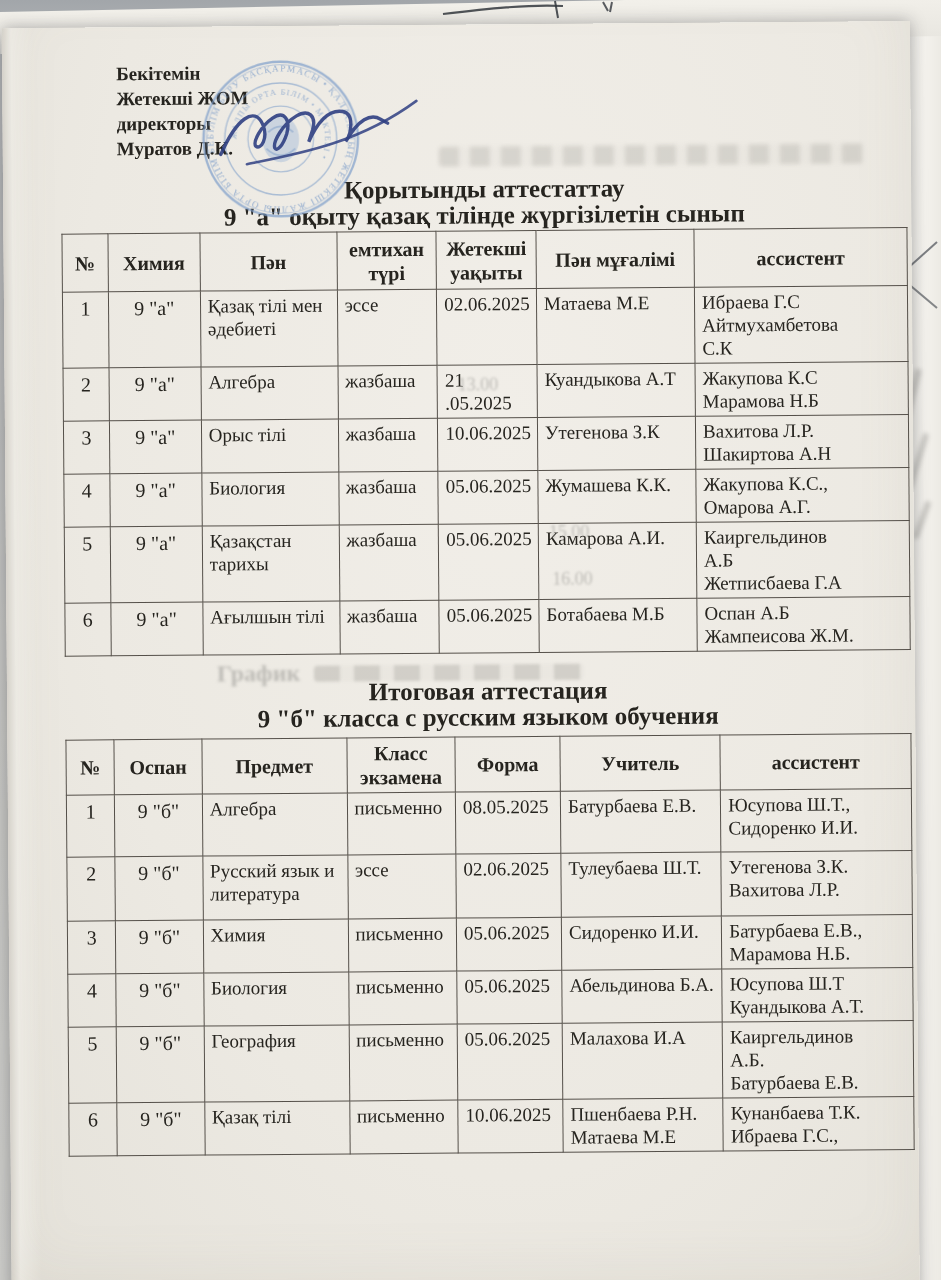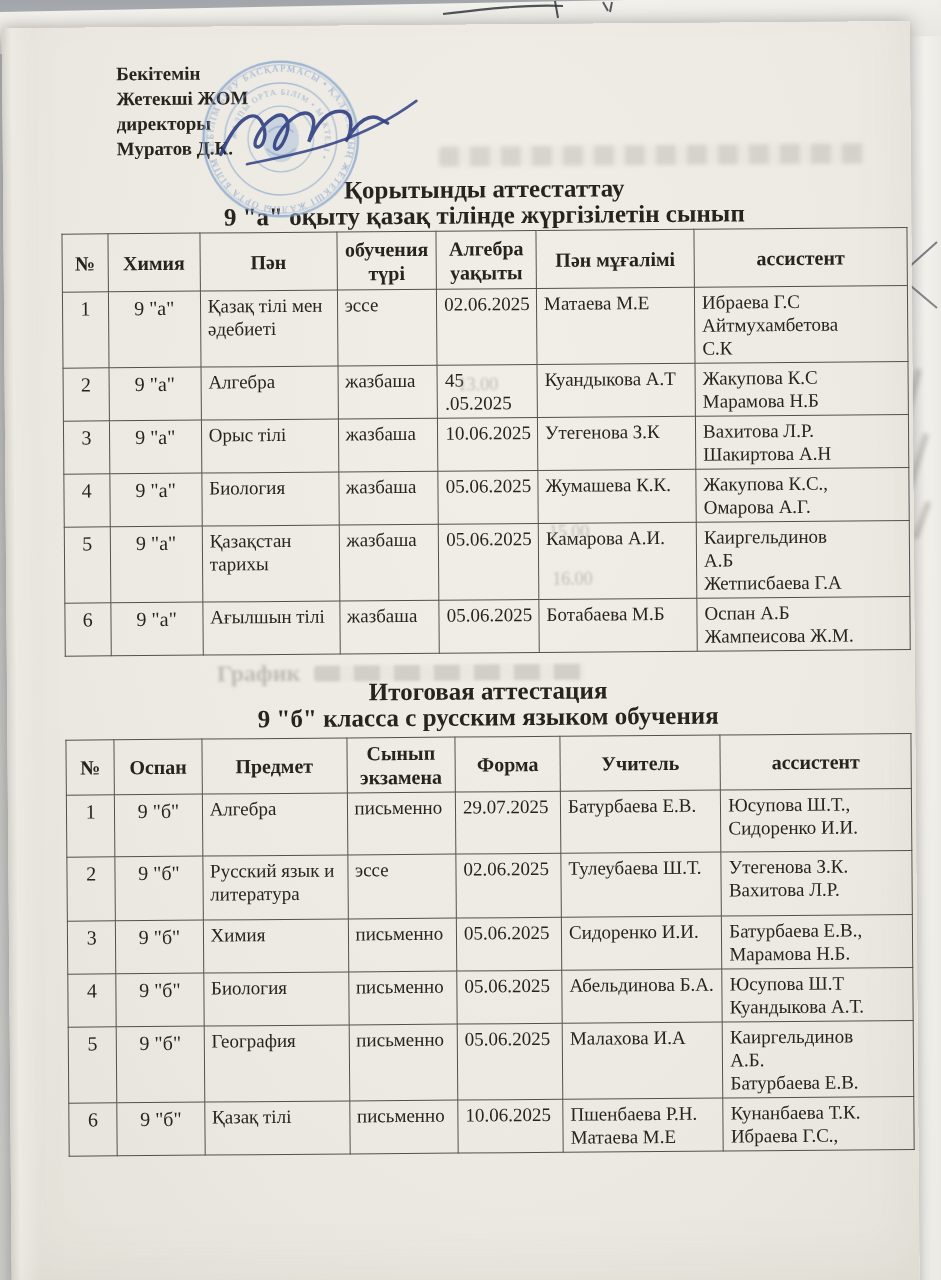--- a/index.html
+++ b/index.html
@@ -126,22 +126,22 @@
           <col style="width: 11.8%;">
           <col style="width: 11.8%;">
           <col style="width: 18.7%;">
           <col style="width: 25.2%;">
         </colgroup>
         <thead>
           <tr style="height: 58px;">
             <th>№</th>
             <th>Химия</th>
             <th>Пән</th>
-            <th>обучения түрі</th>
-            <th>Алгебра уақыты</th>
+            <th>емтихан түрі</th>
+            <th>Жетекші уақыты</th>
             <th>Пән мұғалімі</th>
             <th>ассистент</th>
           </tr>
         </thead>
         <tbody>
           <tr style="height: 66px;">
             <td>1</td>
             <td>9 "а"</td>
             <td>Қазақ тілі мен әдебиеті</td>
             <td>эссе</td>
@@ -149,21 +149,21 @@
             <td>Матаева М.Е</td>
             <td>Ибраева Г.С
 Айтмухамбетова
 С.К</td>
           </tr>
           <tr style="height: 46px;">
             <td>2</td>
             <td>9 "а"</td>
             <td>Алгебра</td>
             <td>жазбаша</td>
-            <td>45 .05.2025</td>
+            <td>21 .05.2025</td>
             <td>Куандыкова А.Т</td>
             <td>Жакупова К.С
 Марамова Н.Б</td>
           </tr>
           <tr style="height: 46px;">
             <td>3</td>
             <td>9 "а"</td>
             <td>Орыс тілі</td>
             <td>жазбаша</td>
             <td>10.06.2025</td>
@@ -223,33 +223,33 @@
           <col style="width: 12.8%;">
           <col style="width: 12.4%;">
           <col style="width: 18.9%;">
           <col style="width: 22.5%;">
         </colgroup>
         <thead>
           <tr style="height: 54px;">
             <th>№</th>
             <th>Оспан</th>
             <th>Предмет</th>
-            <th>Сынып экзамена</th>
+            <th>Класс экзамена</th>
             <th>Форма</th>
             <th>Учитель</th>
             <th>ассистент</th>
           </tr>
         </thead>
         <tbody>
           <tr style="height: 62px;">
             <td>1</td>
             <td>9 "б"</td>
             <td>Алгебра</td>
             <td>письменно</td>
-            <td>29.07.2025</td>
+            <td>08.05.2025</td>
             <td>Батурбаева Е.В.</td>
             <td>Юсупова Ш.Т.,
 Сидоренко И.И.</td>
           </tr>
           <tr style="height: 64px;">
             <td>2</td>
             <td>9 "б"</td>
             <td>Русский язык и литература</td>
             <td>эссе</td>
             <td>02.06.2025</td>

